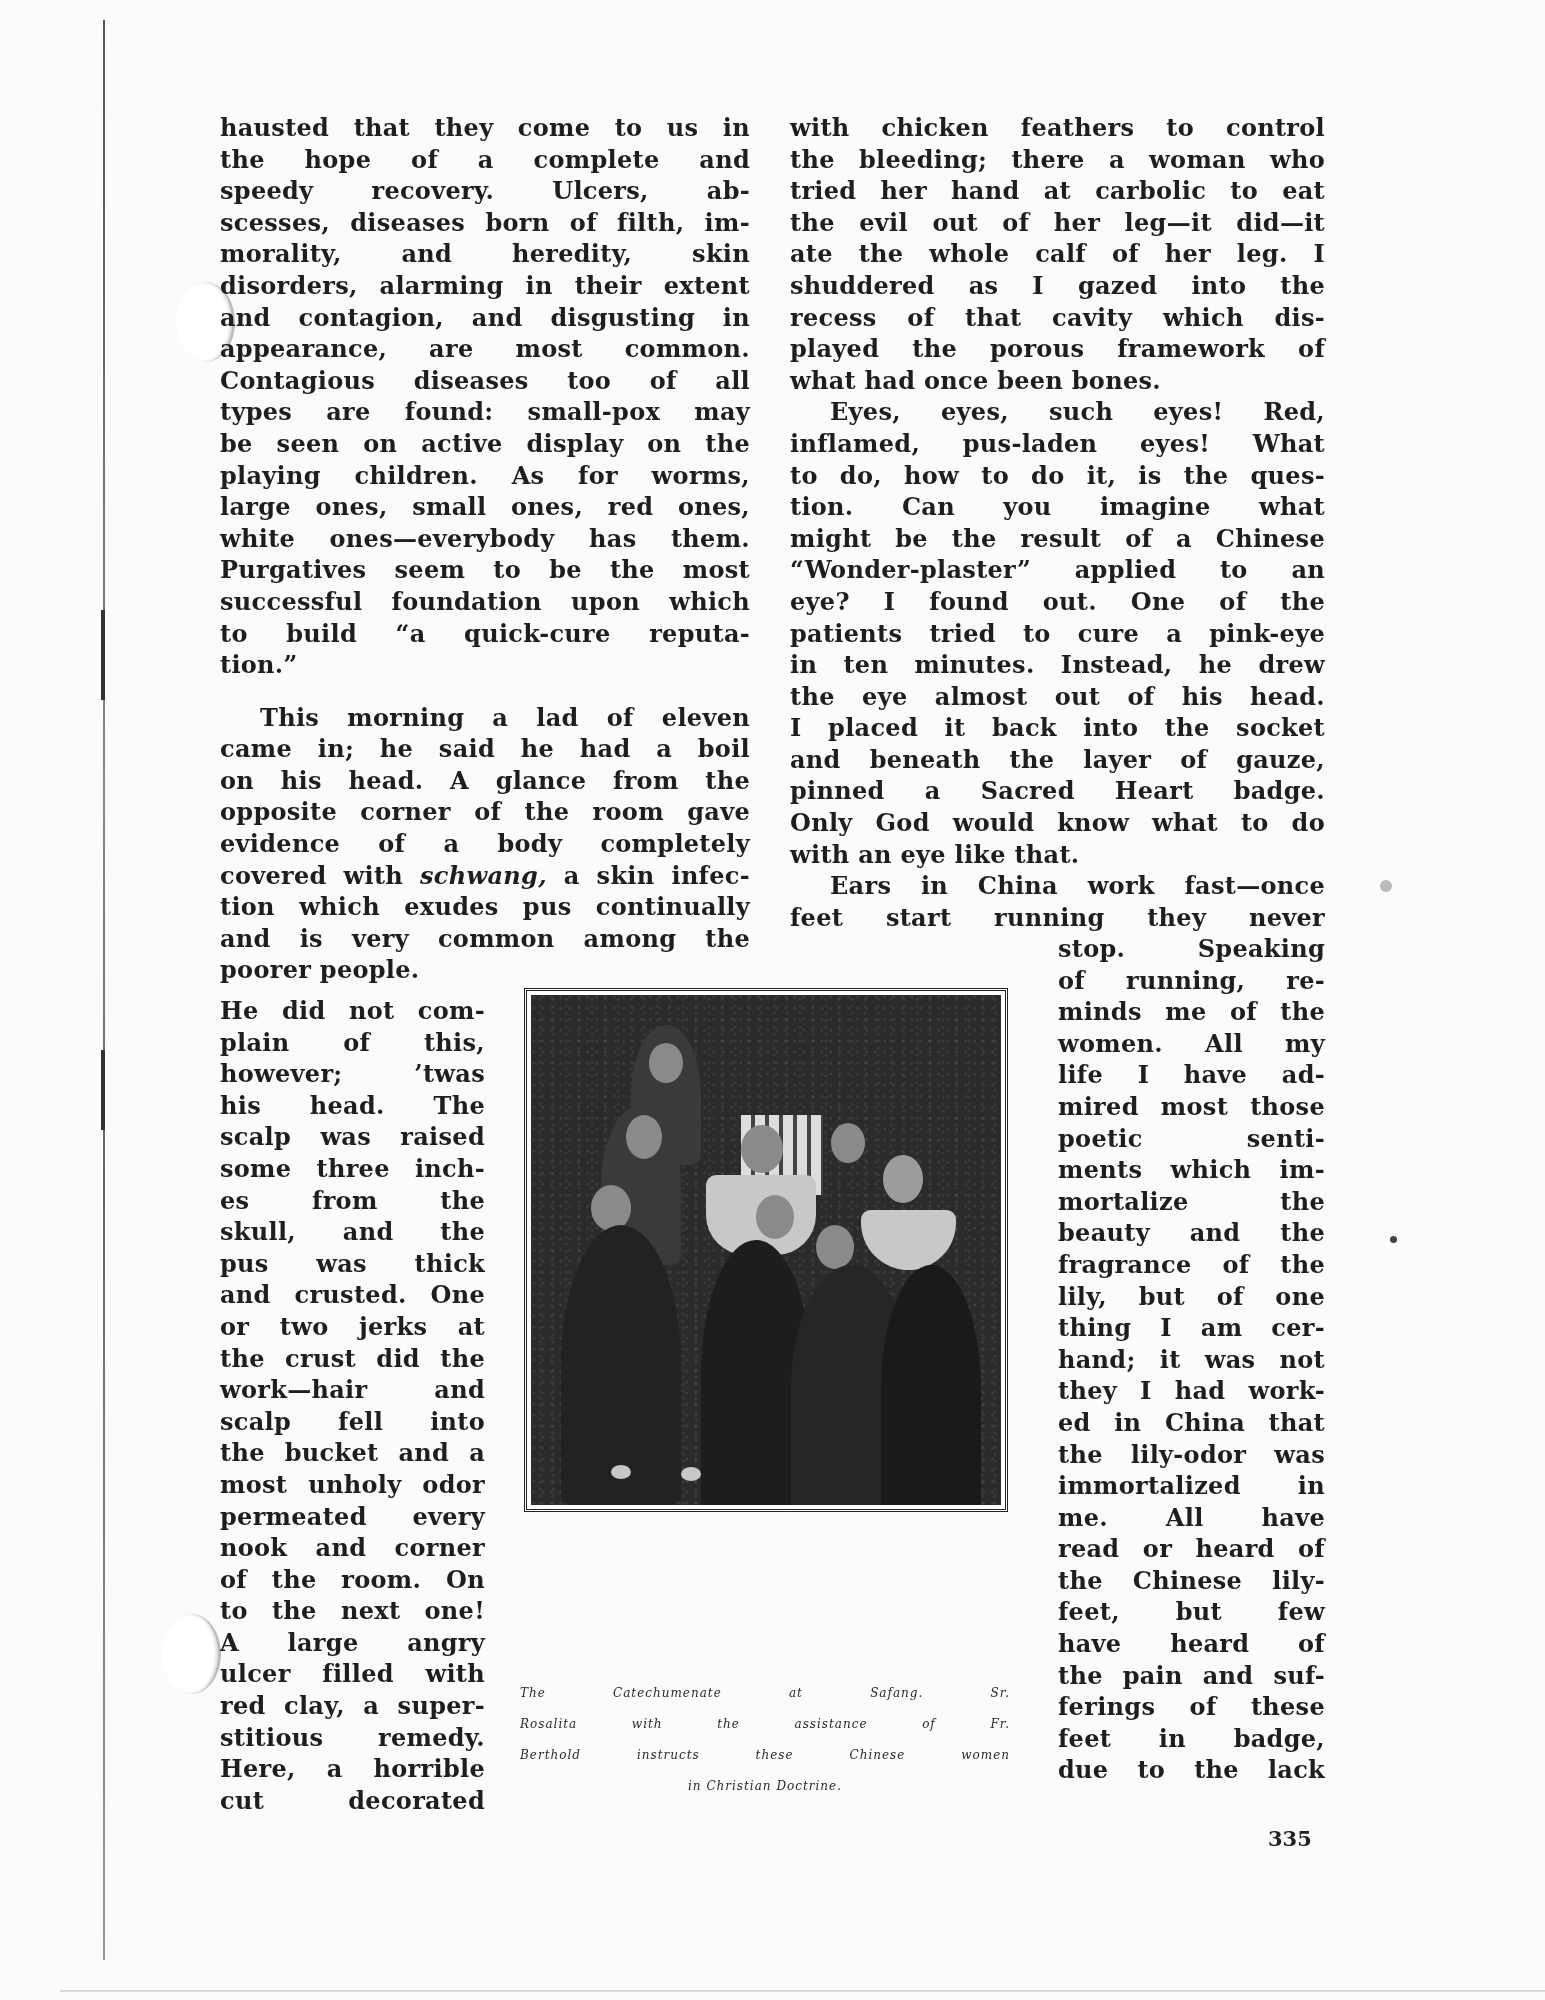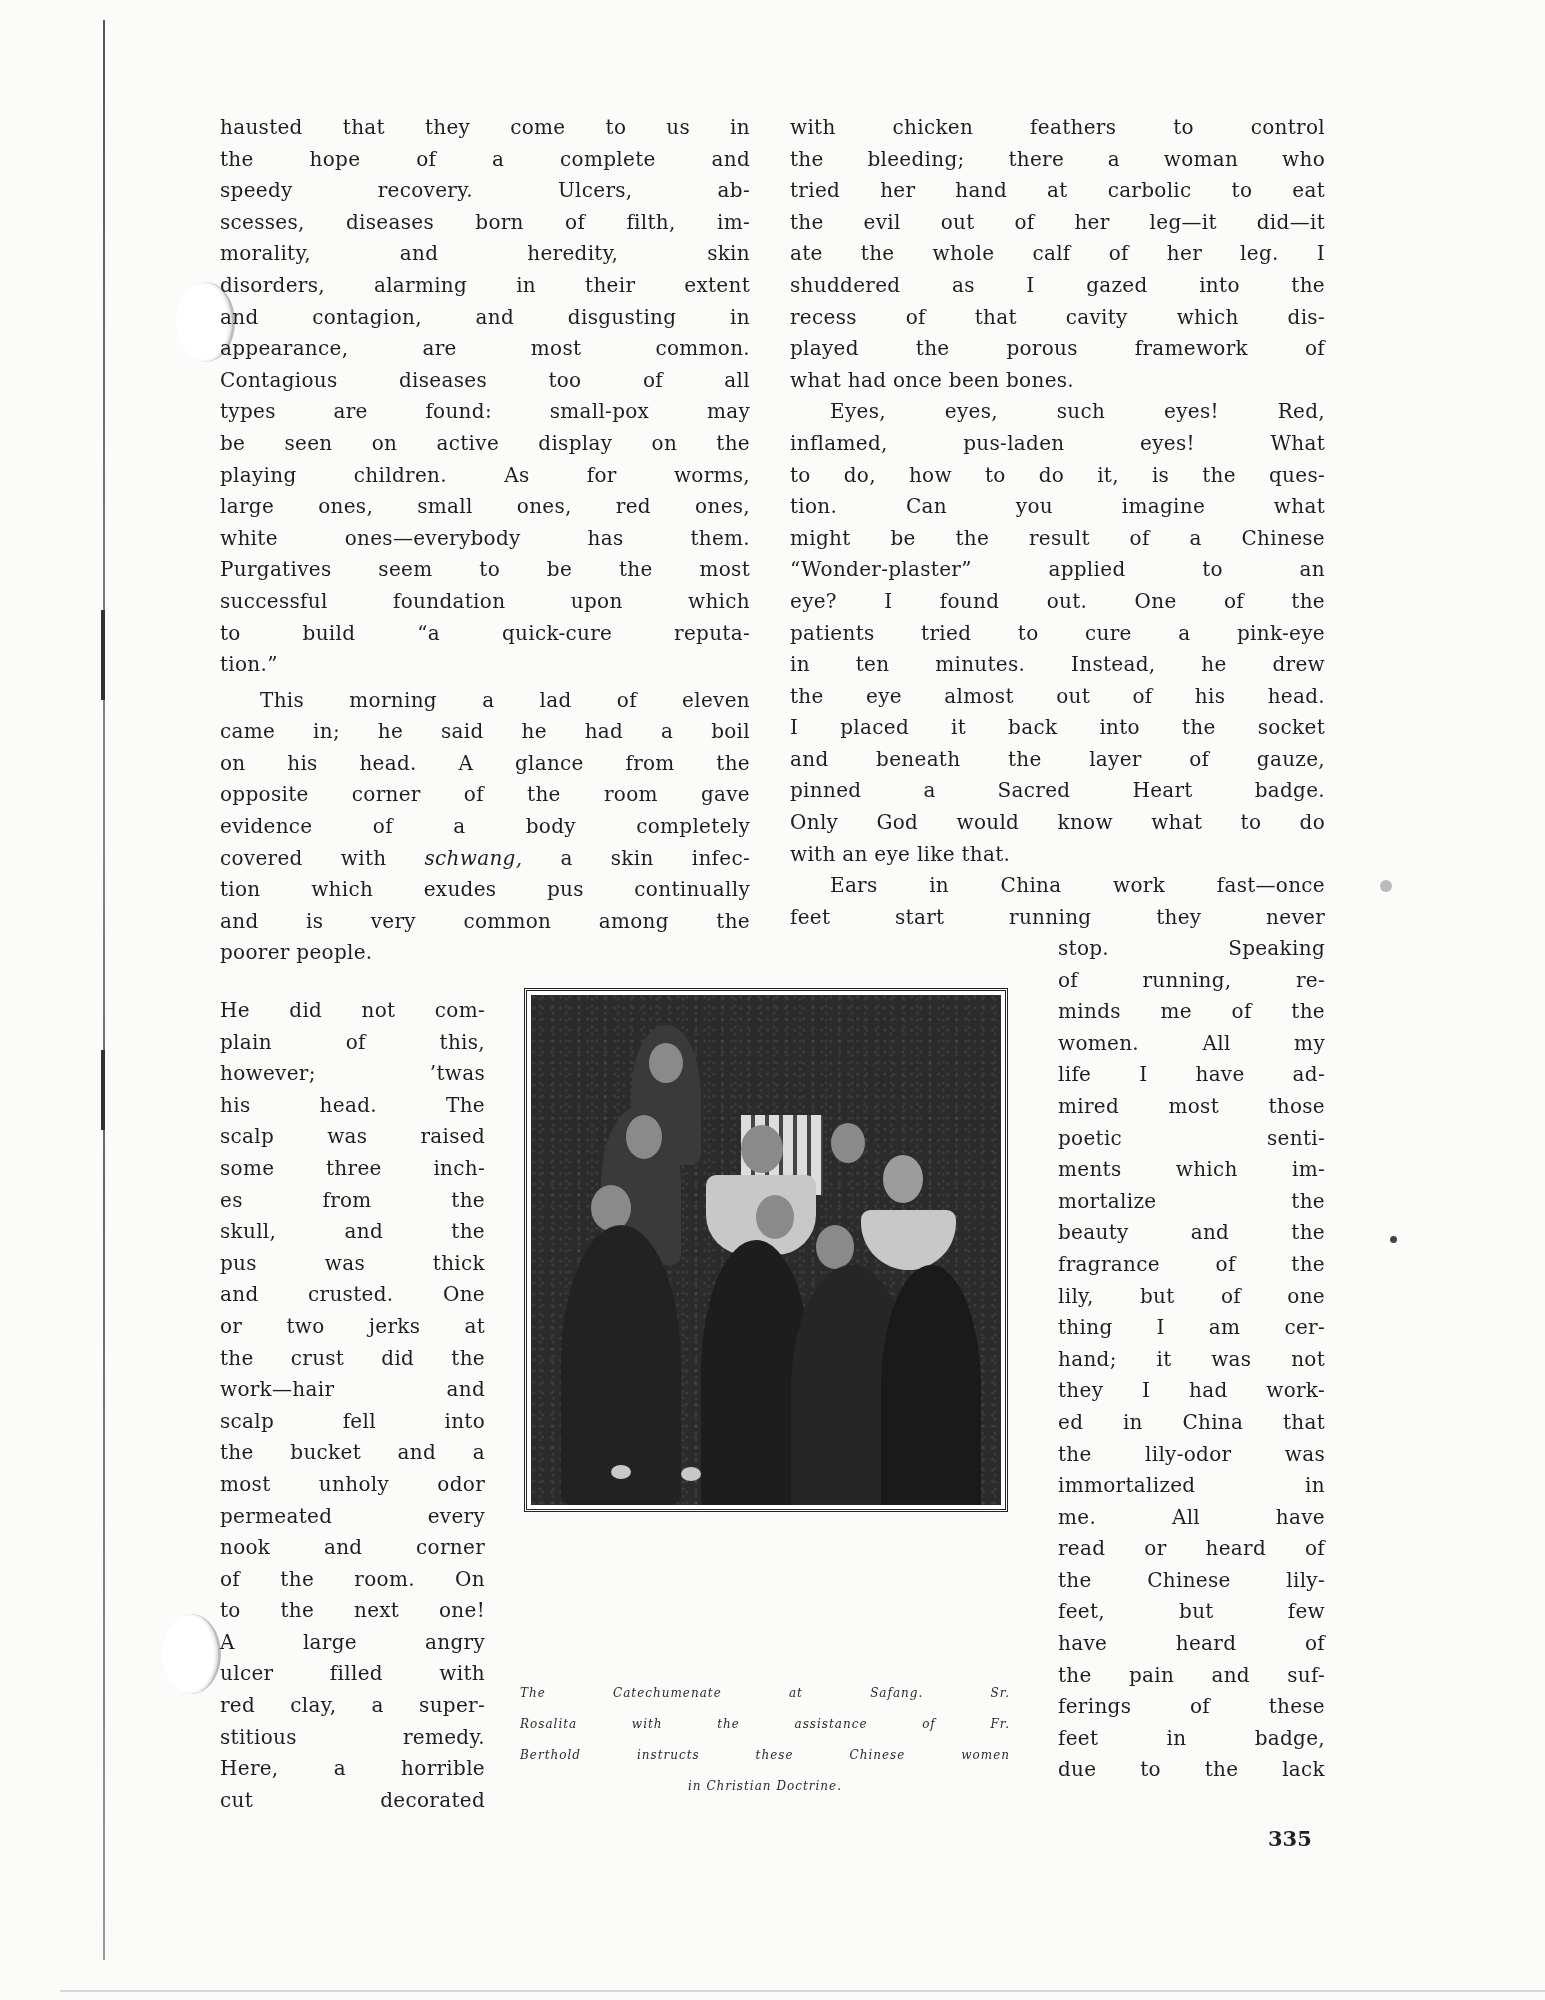--- a/index.html
+++ b/index.html
@@ -14,22 +14,22 @@
     background:linear-gradient(#555,#888 40%,#666 60%,#999);
   }
   .binding-mark { position:absolute; width:4px; background:#333; }
   .bottom-edge { position:absolute; left:60px; right:0; top:1990px; height:2px; background:#d8d8d8; }
   .punch-hole {
     position:absolute; width:56px; height:80px; border-radius:50%;
     border-right:3px solid #bbb; background:#fff;
     box-shadow: inset -2px 0 3px #ddd;
   }
   .col {
-    position:absolute; font-size:20px; line-height:31.6px;
-    text-align:justify; letter-spacing:0.3px;
+    position:absolute; font-size:24px; line-height:31.6px;
+    text-align:justify; letter-spacing:0.3px;font-weight:bold;
   }
   .line { display:block; text-align:justify; text-align-last:justify; white-space:nowrap; height:31.6px; overflow:visible; }
   .line.last { text-align-last:left; }
   .line.indent { padding-left:40px; }
   .col-left { left:220px; top:112px; width:530px; }
   .col-left-narrow { left:220px; top:965px; width:265px;margin-top:30px; }
   .col-right { left:790px; top:112px; width:535px; }
   .col-right-narrow { left:1058px; top:933px; width:267px; }
   .photo-frame {
     position:absolute; left:524px; top:988px; width:470px; height:308px;
@@ -87,21 +87,21 @@
       <span class="line">types are found: small-pox may</span>
       <span class="line">be seen on active display on the</span>
       <span class="line">playing children. As for worms,</span>
       <span class="line">large ones, small ones, red ones,</span>
       <span class="line">white ones—everybody has them.</span>
       <span class="line">Purgatives seem to be the most</span>
       <span class="line">successful foundation upon which</span>
       <span class="line">to build “a quick-cure reputa-</span>
       <span class="line last">tion.”</span>
     </div>
-  <div id="lp2" style="margin-top:4px;">
+  <div id="lp2" style="margin-top:21px;">
       <span class="line indent">This morning a lad of eleven</span>
       <span class="line">came in; he said he had a boil</span>
       <span class="line">on his head. A glance from the</span>
       <span class="line">opposite corner of the room gave</span>
       <span class="line">evidence of a body completely</span>
       <span class="line"><span>covered with </span><em>schwang,</em><span> a skin infec-</span></span>
       <span class="line">tion which exudes pus continually</span>
       <span class="line">and is very common among the</span>
       <span class="line last">poorer people.</span>
     </div>

